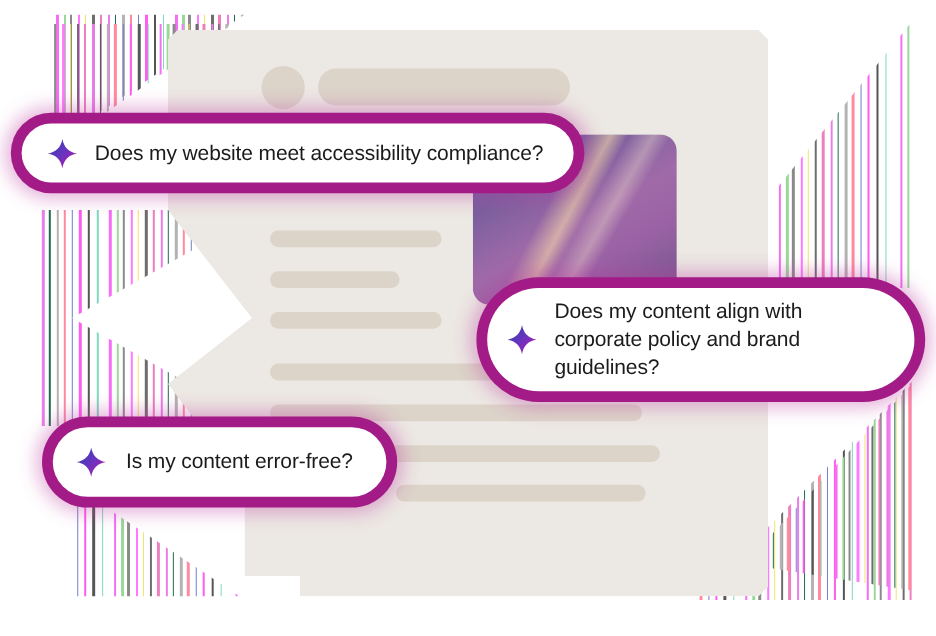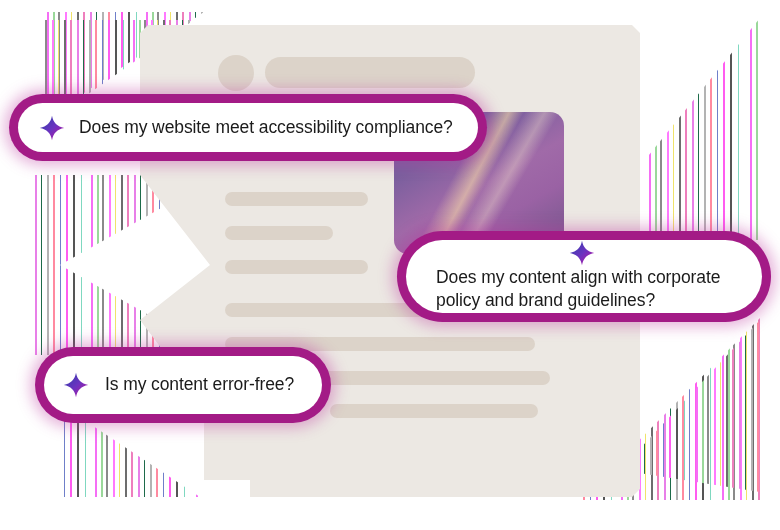--- a/index.html
+++ b/index.html
@@ -70,21 +70,21 @@
 
   
   .bubble{position:absolute;display:flex;align-items:center;
     background:#ffffff;border-radius:200px;
     box-shadow:0 0 0 9px #a31b86, 0 0 14px 14px rgba(190,60,160,.38);
     box-sizing:border-box;}
   .bubble .txt{color:#1b1b1b;font-size:17.5px;line-height:1.32;letter-spacing:-.1px;}
   .spark{flex:0 0 auto;display:block;}
 
   .b1{left:18px;top:103px;width:460px;height:49px;padding:0 22px 0 21px;}
-  .b2{left:406px;top:240px;width:356px;height:73px;padding:0 20px 0 16px;flex-direction:column;}
+  .b2{left:406px;top:240px;width:356px;height:86px;padding:0 20px 0 16px;}
   .b3{left:44px;top:356px;width:278px;height:58px;padding:0 20px 0 19px;}
   .b1 .txt{margin-left:14px;}
   .b2 .txt{margin-left:14px;}
   .b3 .txt{margin-left:16px;}
 </style>
 </head>
 <body>
 
 <div id="stage">
 

